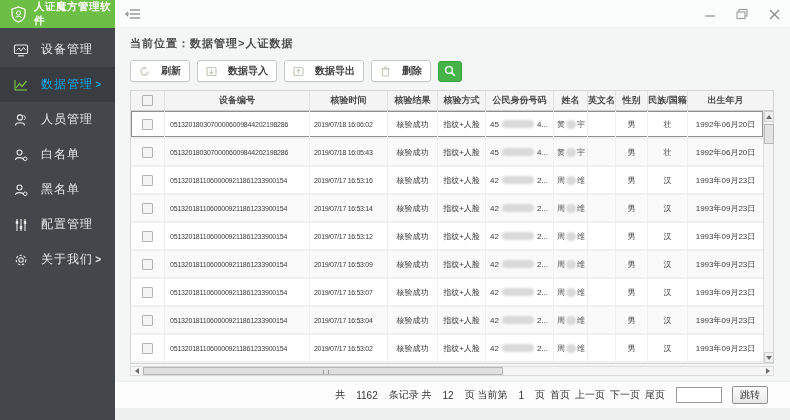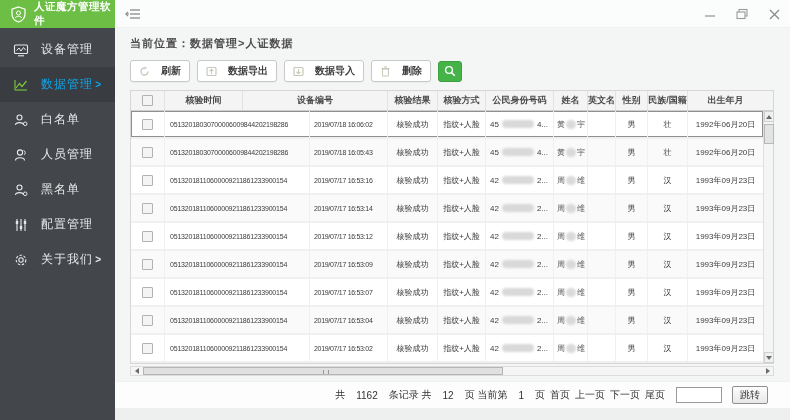--- a/index.html
+++ b/index.html
@@ -112,34 +112,34 @@
       <svg width="16" height="16" viewBox="0 0 16 16">
         <polyline points="2,13 2,3" fill="none" stroke="#7dc63e" stroke-width="1.1"></polyline>
         <polyline points="2,13 14,13" fill="none" stroke="#7dc63e" stroke-width="1.1"></polyline>
         <polyline points="3,11 6.5,6.5 9,9.5 13.5,4" fill="none" stroke="#7dc63e" stroke-width="1.2"></polyline>
       </svg>
       <span class="side-label">数据管理</span>
       <span class="side-arrow">&gt;</span>
     </div>
     <div class="side-item">
       <svg width="16" height="16" viewBox="0 0 16 16">
+        <circle cx="7" cy="5.5" r="2.6" fill="none" stroke="#e7e9e9" stroke-width="1.1"></circle>
+        <path d="M2.5 13.5 C2.5 9.8 11.5 9.8 11.5 13.5" fill="none" stroke="#e7e9e9" stroke-width="1.1"></path>
+        <path d="M10.5 3.5 C12.5 3.8 12.8 6.8 11.2 7.8" fill="none" stroke="#e7e9e9" stroke-width="1"></path>
+      </svg>
+      <span class="side-label">人员管理</span>
+      <span class="side-arrow"></span>
+    </div>
+    <div class="side-item">
+      <svg width="16" height="16" viewBox="0 0 16 16">
         <circle cx="6.5" cy="5.5" r="2.5" fill="none" stroke="#e7e9e9" stroke-width="1.1"></circle>
         <path d="M2.5 13 C2.5 9.8 10.5 9.8 10.5 13" fill="none" stroke="#e7e9e9" stroke-width="1.1"></path>
         <circle cx="12.2" cy="11.8" r="1.8" fill="none" stroke="#e7e9e9" stroke-width="1"></circle>
       </svg>
       <span class="side-label">白名单</span>
-      <span class="side-arrow"></span>
-    </div>
-    <div class="side-item">
-      <svg width="16" height="16" viewBox="0 0 16 16">
-        <circle cx="7" cy="5.5" r="2.6" fill="none" stroke="#e7e9e9" stroke-width="1.1"></circle>
-        <path d="M2.5 13.5 C2.5 9.8 11.5 9.8 11.5 13.5" fill="none" stroke="#e7e9e9" stroke-width="1.1"></path>
-        <path d="M10.5 3.5 C12.5 3.8 12.8 6.8 11.2 7.8" fill="none" stroke="#e7e9e9" stroke-width="1"></path>
-      </svg>
-      <span class="side-label">人员管理</span>
       <span class="side-arrow"></span>
     </div>
     <div class="side-item">
       <svg width="16" height="16" viewBox="0 0 16 16">
         <circle cx="6.5" cy="5.5" r="2.5" fill="none" stroke="#e7e9e9" stroke-width="1.1"></circle>
         <path d="M2.5 13 C2.5 9.8 10.5 9.8 10.5 13" fill="none" stroke="#e7e9e9" stroke-width="1.1"></path>
         <circle cx="12.2" cy="11.8" r="1.8" fill="none" stroke="#e7e9e9" stroke-width="1"></circle>
       </svg>
       <span class="side-label">黑名单</span>
       <span class="side-arrow"></span>
@@ -204,30 +204,30 @@
     <div class="tbtn">
       <svg width="11" height="11" viewBox="0 0 11 11">
         <path d="M9 5.5 A3.5 3.5 0 1 1 5.5 2" fill="none" stroke="#c3cab8" stroke-width="1.3"></path>
         <path d="M5.5 0.5 L8 2 L5.5 3.5 Z" fill="#c3cab8"></path>
       </svg>
       <span>刷新</span>
     </div>
     <div class="tbtn">
       <svg width="11" height="11" viewBox="0 0 11 11">
         <rect x="1" y="1.5" width="9" height="8" rx="1" fill="none" stroke="#c3cab8" stroke-width="1.2"></rect>
-        <path d="M5.5 8 L5.5 3.5 M3.5 5.2 L5.5 3.2 L7.5 5.2" fill="none" stroke="#c3cab8" stroke-width="1.1"></path>
-      </svg>
-      <span>数据导出</span>
+        <path d="M5.5 3 L5.5 7.5 M3.5 5.8 L5.5 7.8 L7.5 5.8" fill="none" stroke="#c3cab8" stroke-width="1.1"></path>
+      </svg>
+      <span>数据导入</span>
     </div>
     <div class="tbtn">
       <svg width="11" height="11" viewBox="0 0 11 11">
         <rect x="1" y="1.5" width="9" height="8" rx="1" fill="none" stroke="#c3cab8" stroke-width="1.2"></rect>
-        <path d="M5.5 3 L5.5 7.5 M3.5 5.8 L5.5 7.8 L7.5 5.8" fill="none" stroke="#c3cab8" stroke-width="1.1"></path>
-      </svg>
-      <span>数据导入</span>
+        <path d="M5.5 8 L5.5 3.5 M3.5 5.2 L5.5 3.2 L7.5 5.2" fill="none" stroke="#c3cab8" stroke-width="1.1"></path>
+      </svg>
+      <span>数据导出</span>
     </div>
     <div class="tbtn">
       <svg width="11" height="11" viewBox="0 0 11 11">
         <rect x="2.5" y="3" width="6" height="7" rx="0.8" fill="none" stroke="#c3cab8" stroke-width="1.1"></rect>
         <line x1="1.5" y1="2.5" x2="9.5" y2="2.5" stroke="#c3cab8" stroke-width="1.1"></line>
         <line x1="4" y1="1" x2="7" y2="1" stroke="#c3cab8" stroke-width="1.1"></line>
       </svg>
       <span>删除</span>
     </div>
     <div class="search-btn">
@@ -236,22 +236,22 @@
         <line x1="7.6" y1="7.6" x2="10.8" y2="10.8" stroke="#fff" stroke-width="1.6"></line>
       </svg>
     </div>
   </div>
 
   <div class="table-wrap">
     <div class="thead">
       <div class="th c-check">
           <div class="checkbox"></div>
         </div>
+      <div class="th c-device">设备编号</div>
       <div class="th c-time">核验时间</div>
-      <div class="th c-device">设备编号</div>
       <div class="th c-result">核验结果</div>
       <div class="th c-method">核验方式</div>
       <div class="th c-id">公民身份号码</div>
       <div class="th c-name">姓名</div>
       <div class="th c-en">英文名</div>
       <div class="th c-gender">性别</div>
       <div class="th c-ethnic">民族/国籍</div>
       <div class="th c-birth">出生年月</div>
     </div>
     <div class="tbody">

